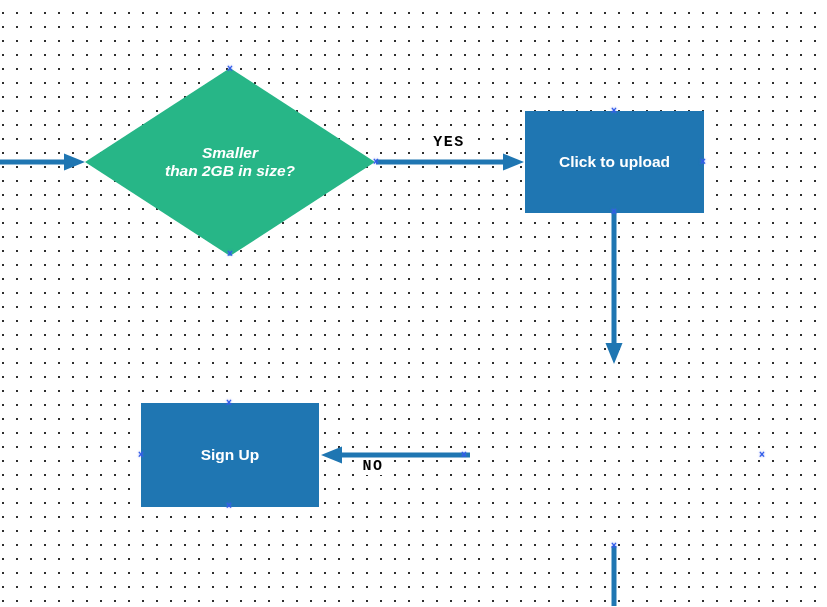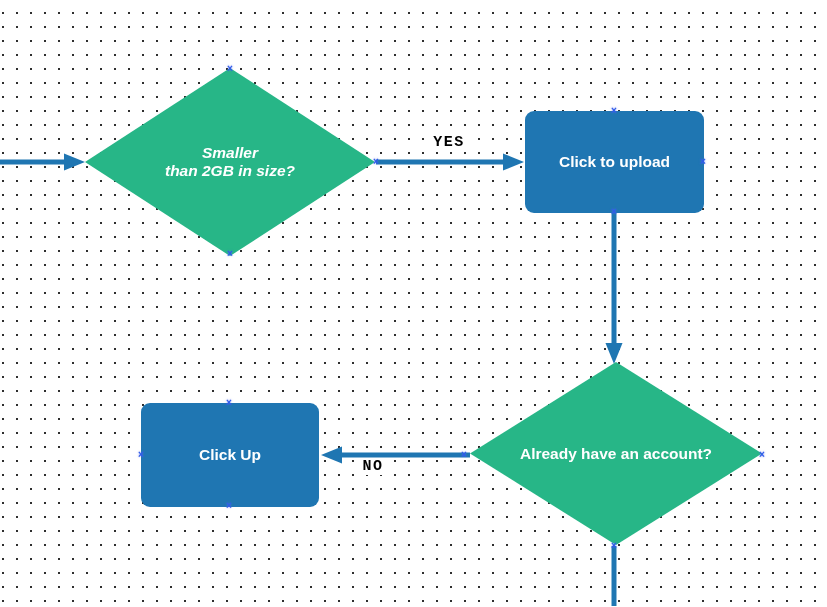--- a/index.html
+++ b/index.html
@@ -39,21 +39,21 @@
     display: flex;
     align-items: center;
     justify-content: center;
     text-align: center;
     color: var(--node-text, #fff);
     font-weight: 700;
     font-size: 15.5px;
     line-height: 18px;
     white-space: pre-line;
   }
-  .node.process { background: var(--node-blue, #1f76b2); border-radius: 9px; }
+  .node.process { background: var(--node-blue, #1f76b2); }
   .node.decision {
     background: var(--node-green, #27b687);
     clip-path: polygon(50% 0, 100% 50%, 50% 100%, 0 50%);
   }
   #node-size-check     { left: 85px;  top: 68px;  width: 290px; height: 188px; font-style: italic; }
   #node-click-upload   { left: 525px; top: 111px; width: 179px; height: 102px; }
   #node-account-check  { left: 470px; top: 362px; width: 292px; height: 183px; }
   #node-sign-up        { left: 141px; top: 403px; width: 178px; height: 104px; }
   .edge-label {
     position: absolute;
@@ -109,26 +109,23 @@
 
   <div class="node decision" id="node-size-check">
     <span>Smaller
 than 2GB in size?</span>
   </div>
 
   <div class="node process" id="node-click-upload">
     <span>Click to upload</span>
   </div>
 
-  <div class="node decision" id="node-account-check">
-    <span>Already have an account?</span>
-  </div>
 
   <div class="node process" id="node-sign-up">
-    <span>Click Up</span>
+    <span>Sign Up</span>
   </div>
 
   <div class="edge-label" id="edge-label-yes">YES</div>
   <div class="edge-label" id="edge-label-no">NO</div>
 
   <span class="cp" style="left:230px; top:69px">×</span>
   <span class="cp" style="left:376px; top:162px">×</span>
   <span class="cp" style="left:230px; top:254px">×</span>
   <span class="cp" style="left:614px; top:111px">×</span>
   <span class="cp" style="left:703px; top:162px">×</span>

